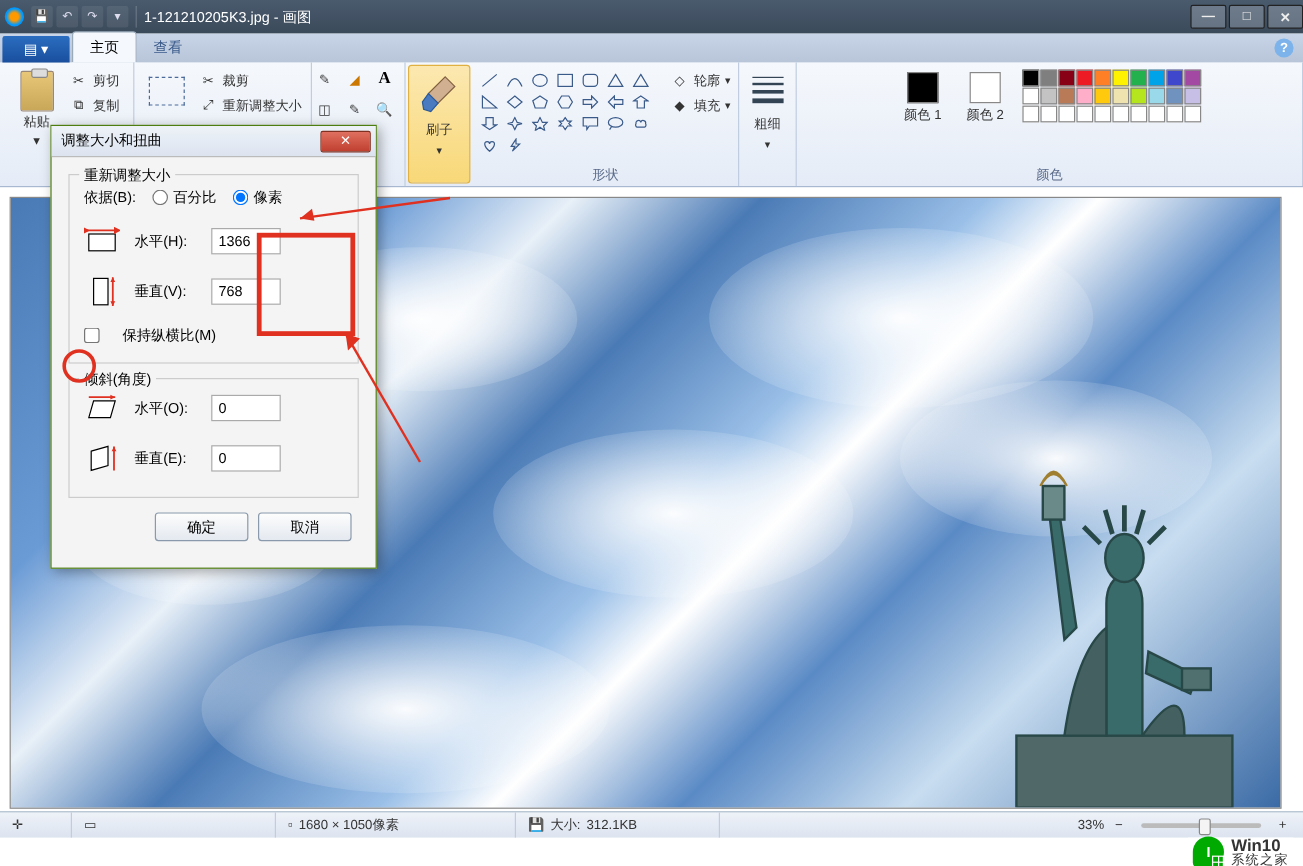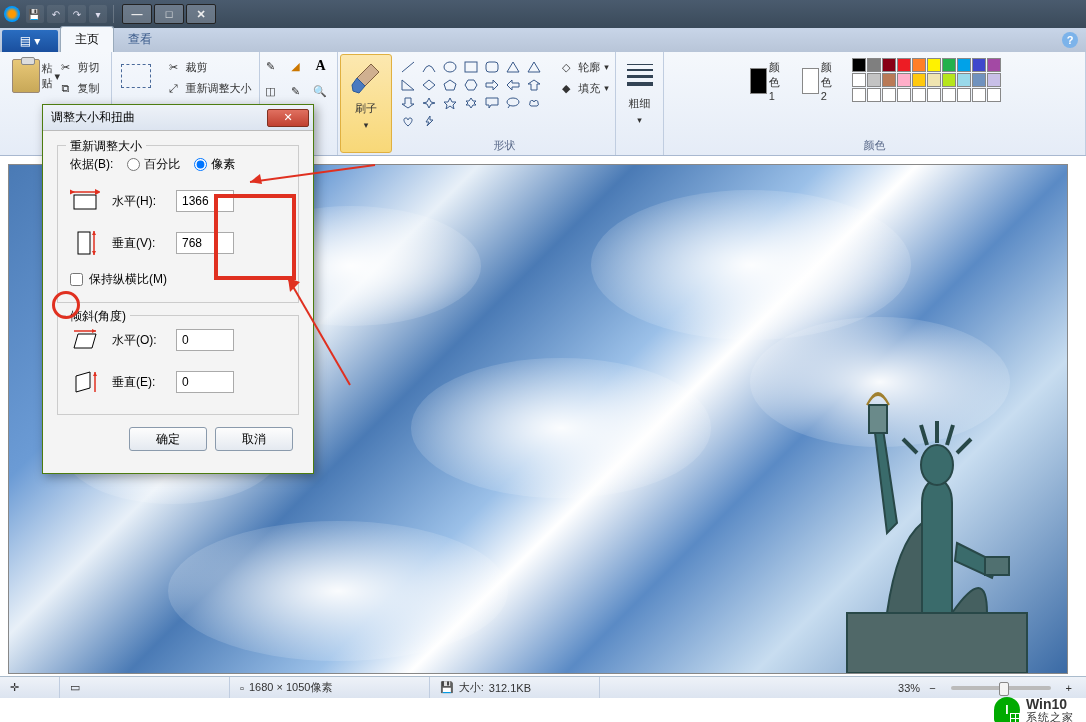--- a/index.html
+++ b/index.html
@@ -21,21 +21,21 @@
 .file-btn { width: 56px; height: 22px; background: linear-gradient(#2a6dc0, #1a4f9e); margin: 0 2px; color: #fff; display: flex; align-items: center; justify-content: center; border-radius: 2px 2px 0 0; gap: 3px; }
 .ribbon-tab { padding: 4px 14px; color: #3a5a8a; cursor: pointer; }
 .ribbon-tab.active { background: #f5f8fc; border: 1px solid #9ab; border-bottom: none; border-radius: 3px 3px 0 0; color: #000; }
 .help-icon { position: absolute; right: 8px; top: 4px; width: 16px; height: 16px; background: #7cb3ea; border-radius: 50%; color: #fff; font-size: 11px; display: flex; align-items: center; justify-content: center; font-weight: bold; }
 
 
 .ribbon { height: 104px; background: linear-gradient(#f5f8fc, #e5ecf7); border-bottom: 1px solid #a8b8d0; display: flex; font-size: 11px; color: #333; }
 .ribbon-group { border-right: 1px solid #c0cde0; padding: 2px 6px; display: flex; flex-direction: column; align-items: center; position: relative; }
 .ribbon-group .group-label { position: absolute; bottom: 2px; left: 0; right: 0; text-align: center; color: #5a6a8a; font-size: 11px; }
 .ribbon-content { display: flex; flex: 1; gap: 4px; align-items: flex-start; padding-top: 4px; }
-.big-btn { width: 42px; display: flex; align-items: center; gap: 2px; padding: 2px; }
+.big-btn { width: 42px; display: flex; flex-direction: column; align-items: center; gap: 2px; padding: 2px; }
 .big-btn .glyph { width: 32px; height: 32px; display: flex; align-items: center; justify-content: center; }
 .small-btns { display: flex; flex-direction: column; gap: 3px; }
 .small-btn { display: flex; align-items: center; gap: 4px; font-size: 11px; white-space: nowrap; padding: 1px 2px; }
 .icon-box { width: 16px; height: 16px; display: inline-flex; align-items: center; justify-content: center; }
 
 
 .paste-icon { width: 28px; height: 34px; background: linear-gradient(#e8c878, #c8a858); border: 1px solid #987; border-radius: 2px; position: relative; }
 .paste-icon::before { content:''; position:absolute; top:-3px; left:8px; width:12px; height:6px; background:#ddd; border:1px solid #888; border-radius:2px; }
 
 
@@ -72,21 +72,21 @@
 .dialog-close { width: 42px; height: 18px; background: linear-gradient(#e07060, #c04030); border: 1px solid #803020; border-radius: 2px; color: #fff; display: flex; align-items: center; justify-content: center; font-size: 11px; }
 .dialog-body { padding: 14px 14px 10px; }
 .groupbox { border: 1px solid #ccc; padding: 10px 12px 14px; margin-bottom: 12px; position: relative; }
 .groupbox-title { position: absolute; top: -8px; left: 8px; background: #f4f4f4; padding: 0 4px; font-size: 12px; }
 .radio-row { display: flex; gap: 14px; margin-bottom: 14px; font-size: 12px; }
 .radio-row label { display: flex; align-items: center; gap: 4px; }
 .field-row { display: flex; align-items: center; gap: 12px; margin-bottom: 14px; }
 .field-row .picto { width: 30px; height: 28px; display: flex; align-items: center; justify-content: center; }
 .field-row .lbl { width: 52px; }
 .field-row input[type=text] { width: 58px; height: 22px; border: 1px solid #aaa; padding: 0 5px; font-size: 12px; background:#fff; }
-.checkbox-row { display: flex; align-items: center; gap: 6px; margin-top: 6px; }
+.checkbox-row { display: flex; align-items: center; gap: 19px; margin-top: 6px; }
 .dialog-buttons { display: flex; justify-content: flex-end; gap: 8px; padding: 0 6px 12px; }
 .dialog-buttons button { width: 78px; height: 24px; border: 1px solid #8a9aac; background: linear-gradient(#fdfdfd, #e4e9f0); border-radius: 3px; font-size: 12px; }
 
 
 .hl-inputs { position: absolute; left: 214px; top: 194px; width: 82px; height: 86px; border: 4px solid #e03020; z-index: 60; pointer-events: none; }
 .hl-check { position: absolute; left: 52px; top: 291px; width: 28px; height: 28px; border: 3px solid #e03020; border-radius: 50%; z-index: 60; pointer-events: none; }
 .arrow { position: absolute; z-index: 55; pointer-events: none; }
 
 
 .statusbar { position: absolute; bottom: 24px; left: 0; right: 0; height: 22px; background: linear-gradient(#eef2f8, #dce4f0); border-top: 1px solid #aabbcc; display: flex; align-items: center; font-size: 11px; color: #333; }
@@ -119,20 +119,25 @@
 
 <div class="titlebar">
   <div class="icon-app"></div>
   <div class="qat">
     <div class="qat-btn">💾</div>
     <div class="qat-btn">↶</div>
     <div class="qat-btn">↷</div>
     <div class="qat-btn">▾</div>
   </div>
   <div class="divider"></div>
+  <div class="title-text">
+    <span>1-121210205K3.jpg</span>
+    <span> - </span>
+    <span>画图</span>
+  </div>
   <div class="win-btns">
     <div class="win-btn">—</div>
     <div class="win-btn">□</div>
     <div class="win-btn close">✕</div>
   </div>
 </div>
 
 <div class="ribbon-tabs">
   <div class="file-btn">
     <span>▤</span>

